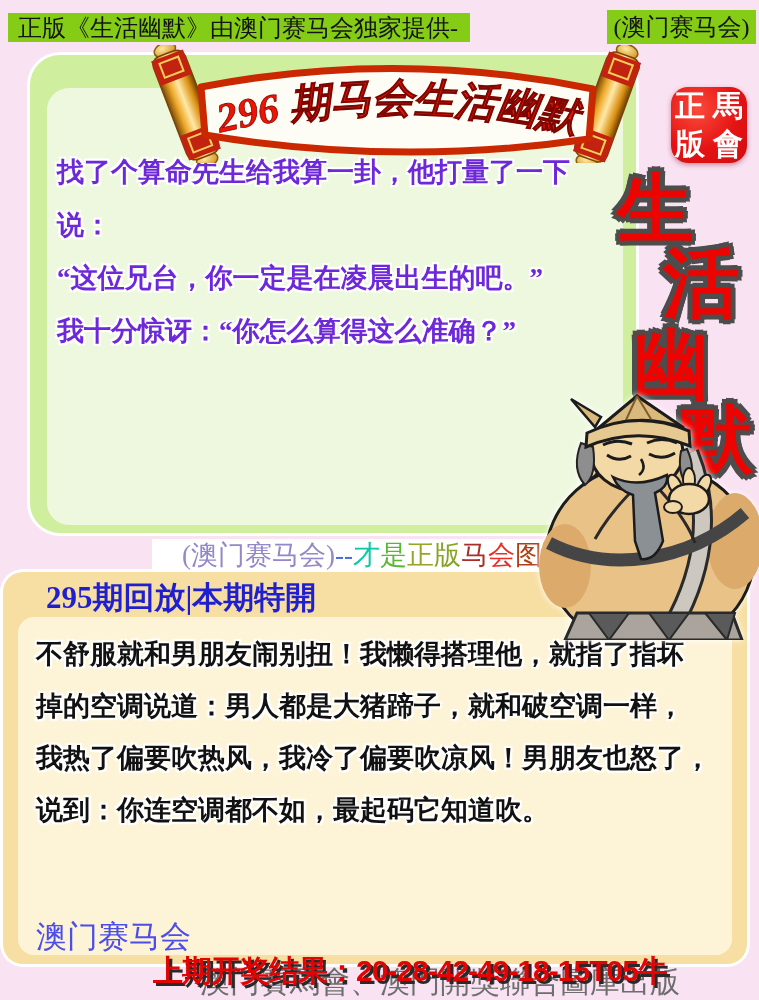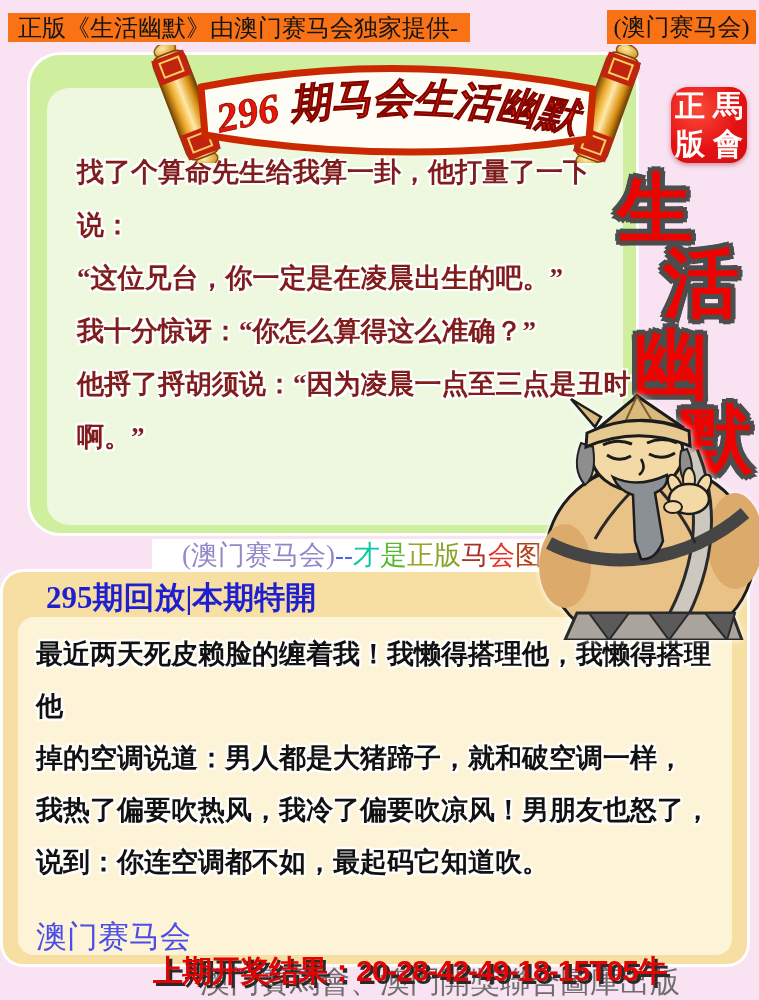--- a/index.html
+++ b/index.html
@@ -4,21 +4,21 @@
 <style>
   html,body{margin:0;padding:0;}
   body{
     width:759px;height:1000px;position:relative;overflow:hidden;
     background:#f9e2f2;
     font-family:"Liberation Serif","DejaVu Serif",serif;
   }
   .abs{position:absolute;}
 
   
-  .hdr-strip{background:#f97316;color:#141414;font-size:24px;line-height:30px;white-space:nowrap;}
+  .hdr-strip{background:#84cc16;color:#141414;font-size:24px;line-height:30px;white-space:nowrap;}
   .hdr-left{left:8px;top:13px;width:452px;height:29px;padding-left:10px;}
   .hdr-right{left:607px;top:10px;width:149px;height:34px;text-align:center;line-height:34px;}
 
   
   .green-outer{left:30px;top:55px;width:606px;height:478px;background:#cfee9e;border-radius:30px;
     box-shadow:0 0 0 3px rgba(255,255,255,.95);z-index:1;}
   .green-inner{left:47px;top:88px;width:576px;height:437px;background:#eef8df;border-radius:22px;z-index:2;}
 
   
   .banner-svg{left:146px;top:45px;width:502px;height:118px;z-index:5;}
@@ -33,22 +33,22 @@
   
   .vchar{width:86px;height:86px;text-align:center;z-index:4;
     font-family:"DejaVu Sans","Liberation Sans",sans-serif;
     font-size:76px;font-weight:900;line-height:86px;color:#ed0400;
     text-shadow:5px 0 0 #4d4d4d,-5px 0 0 #4d4d4d,0 5px 0 #4d4d4d,0 -5px 0 #4d4d4d,
       4px 4px 0 #4d4d4d,-4px -4px 0 #4d4d4d,4px -4px 0 #4d4d4d,-4px 4px 0 #4d4d4d;}
   .v0{left:612px;top:166px;} .v1{left:658px;top:240px;} .v2{left:628px;top:322px;} .v3{left:672px;top:396px;}
 
   
   .joke{left:57px;top:146px;width:566px;z-index:3;
-    font-size:27px;font-weight:bold;color:#7f1d1d;line-height:53px;
-    text-shadow:-2px -2px 0 #fff,2px -2px 0 #fff,-2px 2px 0 #fff,2px 2px 0 #fff,0 0 4px #fff;margin-left:20px;}
+    font-size:27px;font-weight:bold;color:#6d28d9;line-height:53px;
+    text-shadow:-2px -2px 0 #fff,2px -2px 0 #fff,-2px 2px 0 #fff,2px 2px 0 #fff,0 0 4px #fff;}
 
   
   .teller-svg{left:537px;top:391px;width:222px;height:249px;z-index:6;filter:drop-shadow(0 0 3px #ffffff);}
 
   
   .caption{left:152px;top:539px;width:396px;height:33px;background:#fff;z-index:3;
     font-size:27px;line-height:33px;padding-left:30px;box-sizing:border-box;white-space:nowrap;}
 
   
   .tan-outer{left:3px;top:572px;width:744px;height:392px;background:#f7dfa3;border-radius:20px;
@@ -120,21 +120,20 @@
 
 <div class="abs vchar v0">生</div>
 <div class="abs vchar v1">活</div>
 <div class="abs vchar v2">幽</div>
 <div class="abs vchar v3">默</div>
 
 <div class="abs joke">
   <div>找了个算命先生给我算一卦，他打量了一下说：</div>
   <div>“这位兄台，你一定是在凌晨出生的吧。”</div>
   <div>我十分惊讶：“你怎么算得这么准确？”</div>
-  <div>他捋了捋胡须说：“因为凌晨一点至三点是丑时啊。”</div>
 </div>
 
 <svg class="abs teller-svg" viewBox="0 0 222 249" xmlns="http://www.w3.org/2000/svg">
   <ellipse cx="113" cy="165" rx="104" ry="93" fill="#e9c287" stroke="#1c1c1c" stroke-width="3"></ellipse>
   <ellipse cx="28" cy="175" rx="26" ry="42" fill="#dcab6c"></ellipse>
   <ellipse cx="198" cy="150" rx="28" ry="48" fill="#dcab6c"></ellipse>
   <ellipse cx="113" cy="242" rx="62" ry="18" fill="#dcab6c"></ellipse>
   <path d="M 152 62 C 176 120 168 185 128 248" fill="none" stroke="#2a2a2a" stroke-width="21"></path>
   <path d="M 152 62 C 176 120 168 185 128 248" fill="none" stroke="#cdc8bf" stroke-width="15"></path>
   <path d="M 12 152 C 70 182 150 172 208 122" fill="none" stroke="#454545" stroke-width="13"></path>
@@ -161,21 +160,21 @@
 </svg>
 
 <div class="abs caption">
   <span style="color: rgb(148, 136, 200);">(澳门赛马会)</span><span style="color: rgb(75, 111, 224);">--</span><span style="color: rgb(16, 200, 168);">才</span><span style="color: rgb(88, 184, 48);">是</span><span style="color: rgb(152, 164, 40);">正</span><span style="color: rgb(136, 164, 40);">版</span><span style="color: rgb(168, 48, 40);">马</span><span style="color: rgb(232, 48, 40);">会</span><span style="color: rgb(176, 64, 24);">图</span><span style="color: rgb(89, 72, 200);">库</span>
 </div>
 
 <div class="abs tan-outer"></div>
 <div class="abs s2-header">295期回放|本期特開</div>
 <div class="abs cream-inner"></div>
 <div class="abs story">
-  <div>最近两天死皮赖脸的缠着我！我懒得搭理他，我懒得搭理他</div>
+  <div>不舒服就和男朋友闹别扭！我懒得搭理他，就指了指坏</div>
   <div>掉的空调说道：男人都是大猪蹄子，就和破空调一样，</div>
   <div>我热了偏要吹热风，我冷了偏要吹凉风！男朋友也怒了，</div>
   <div>说到：你连空调都不如，最起码它知道吹。</div>
 </div>
 <div class="abs brand">澳门赛马会</div>
 
 <div class="abs pub">澳门賽馬會、澳門開獎聯合圖庫出版</div>
 <div class="abs result">上期开奖结果：20-28-42-49-18-15T05牛</div>
 
 </body></html>

